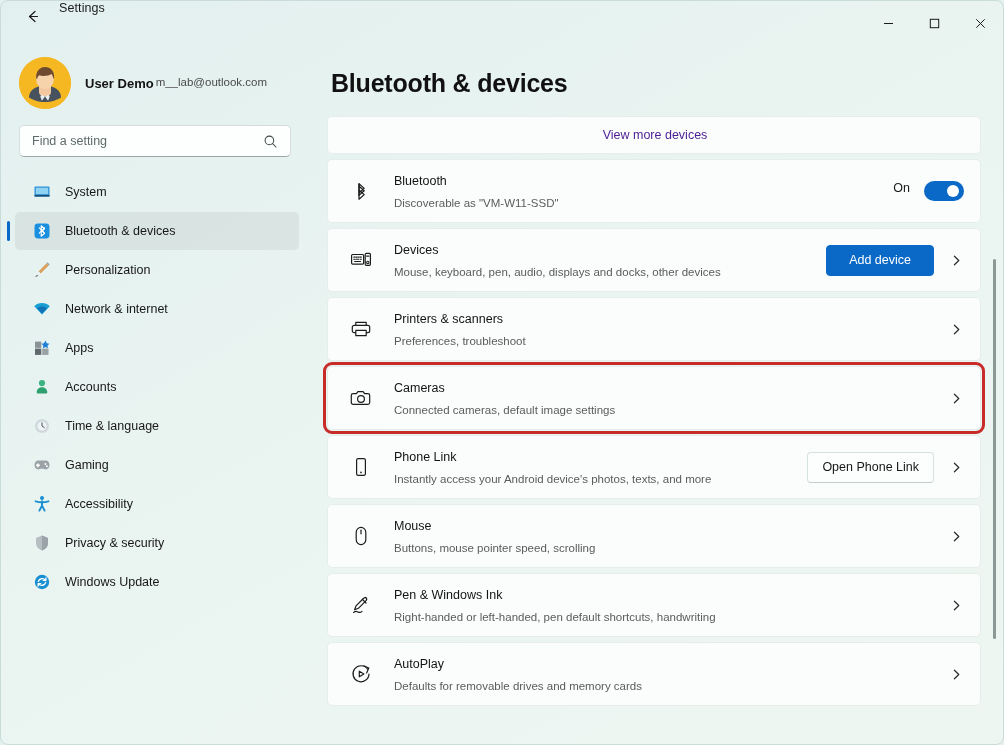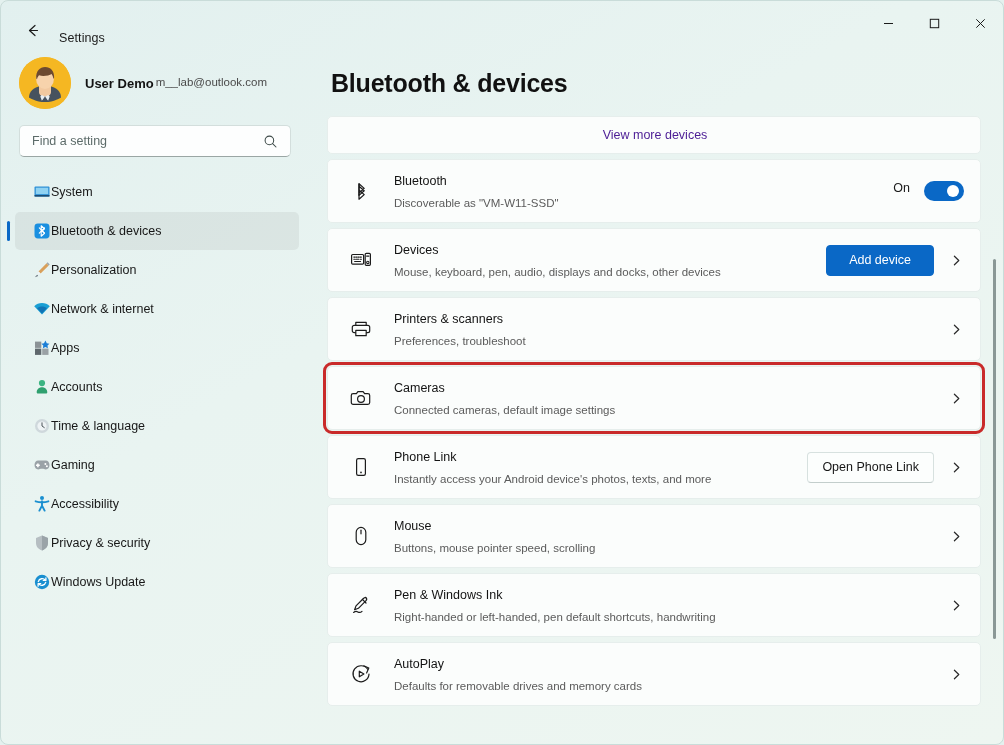--- a/index.html
+++ b/index.html
@@ -21,21 +21,21 @@
     border-radius: 8px;
     overflow: hidden;
   }
 
   
   .titlebar {
     position: absolute;
     top: 0; left: 0; right: 0;
     height: 44px;
     display: flex;
-    align-items: flex-end;
+    align-items: flex-start;
   }
   .back-btn {
     width: 34px; height: 30px;
     margin-left: 14px;
     display: flex; align-items: center; justify-content: center;
     border-radius: 4px;
     cursor: pointer;
   }
   .app-title {
     margin-left: 10px;
@@ -114,20 +114,21 @@
   }
   .searchbox input::placeholder { color: #5c6b69; }
   .search-icon { padding-right: 12px; display: flex; }
 
   .nav { display: flex; flex-direction: column; gap: 1px; }
   .nav-item {
     position: relative;
     height: 38px;
     display: flex;
     align-items: center;
+    gap: 14px;
     padding-left: 18px;
     border-radius: 5px;
     cursor: pointer;
   }
   .nav-item.selected { background: rgba(0,0,0,0.055); }
   .nav-item.selected::before {
     content: "";
     position: absolute;
     left: -8px; top: 9px;
     width: 3px; height: 20px;

